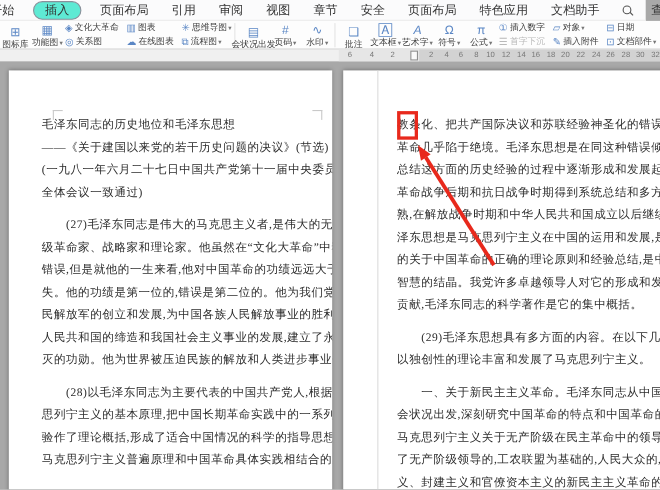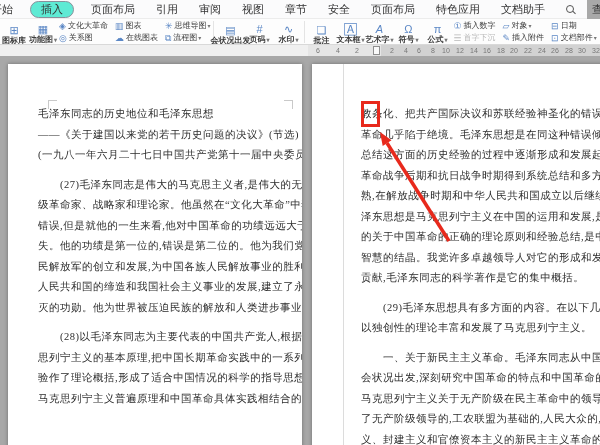--- a/index.html
+++ b/index.html
@@ -28,21 +28,21 @@
   .tb-big { display:flex; flex-direction:column; align-items:center; justify-content:flex-end;
     min-width:26px; height:26px; font-size:8px; color:#3c3c3c; line-height:9px; cursor:default; }
   .tb-big .ic { font-size:11px; line-height:11px; color:#5b87c5; margin-top:-2px; }
   .tb-mini-grid { display:grid; grid-template-columns:auto auto auto; gap:0 7px;
     font-size:8px; color:#3c3c3c; line-height:12px; }
   .tb-mini { display:flex; align-items:center; gap:2px; white-space:nowrap; cursor:default; }
   .tb-mini .ic { font-size:9px; color:#5b87c5; }
   .tb-mini.disabled, .tb-mini.disabled .ic { color:#b9b9b9; }
   .has-caret::after { content:"▾"; font-size:6px; color:#777; margin-left:1px; }
   .sep { width:1px; height:22px; background:#e4e4e4; flex:0 0 1px; }
-  .lbl { white-space:nowrap;font-weight:bold; }
+  .lbl { white-space:nowrap; }
 
   
   .rulerbar { position:absolute; left:0; top:45px; width:600px; height:11px;
     background:#f0f0f0; }
   .ruler-seg-margin { position:absolute; left:308px; top:0; width:73px; height:11px;
     background:#e6e6e6; }
   .ruler-seg-text { position:absolute; left:381px; top:0; width:219px; height:11px;
     background:#d2d2d2; }
   .ruler-num { position:absolute; top:1px; width:14px; text-align:center;
     font-size:7px; color:#777; line-height:9px; }
@@ -225,20 +225,21 @@
 
   <div class="docarea">
 
     <div class="page page-left">
       <span class="corner corner-l"></span>
       <span class="corner corner-r"></span>
       <div class="doc-text">
         <div class="dline">毛泽东同志的历史地位和毛泽东思想</div>
         <div class="dline">——《关于建国以来党的若干历史问题的决议》(节选)</div>
         <div class="dline">(一九八一年六月二十七日中国共产党第十一届中央委员会第六次</div>
+        <div class="dline">全体会议一致通过)</div>
         <div class="dline"></div>
         <div class="dline">　　(27)毛泽东同志是伟大的马克思主义者,是伟大的无产阶</div>
         <div class="dline">级革命家、战略家和理论家。他虽然在“文化大革命”中犯了严重</div>
         <div class="dline">错误,但是就他的一生来看,他对中国革命的功绩远远大于他的过</div>
         <div class="dline">失。他的功绩是第一位的,错误是第二位的。他为我们党和中国人</div>
         <div class="dline">民解放军的创立和发展,为中国各族人民解放事业的胜利,为中华</div>
         <div class="dline">人民共和国的缔造和我国社会主义事业的发展,建立了永远不可磨</div>
         <div class="dline">灭的功勋。他为世界被压迫民族的解放和人类进步事业作出了重大</div>
         <div class="dline"></div>
         <div class="dline">　　(28)以毛泽东同志为主要代表的中国共产党人,根据马克</div>

